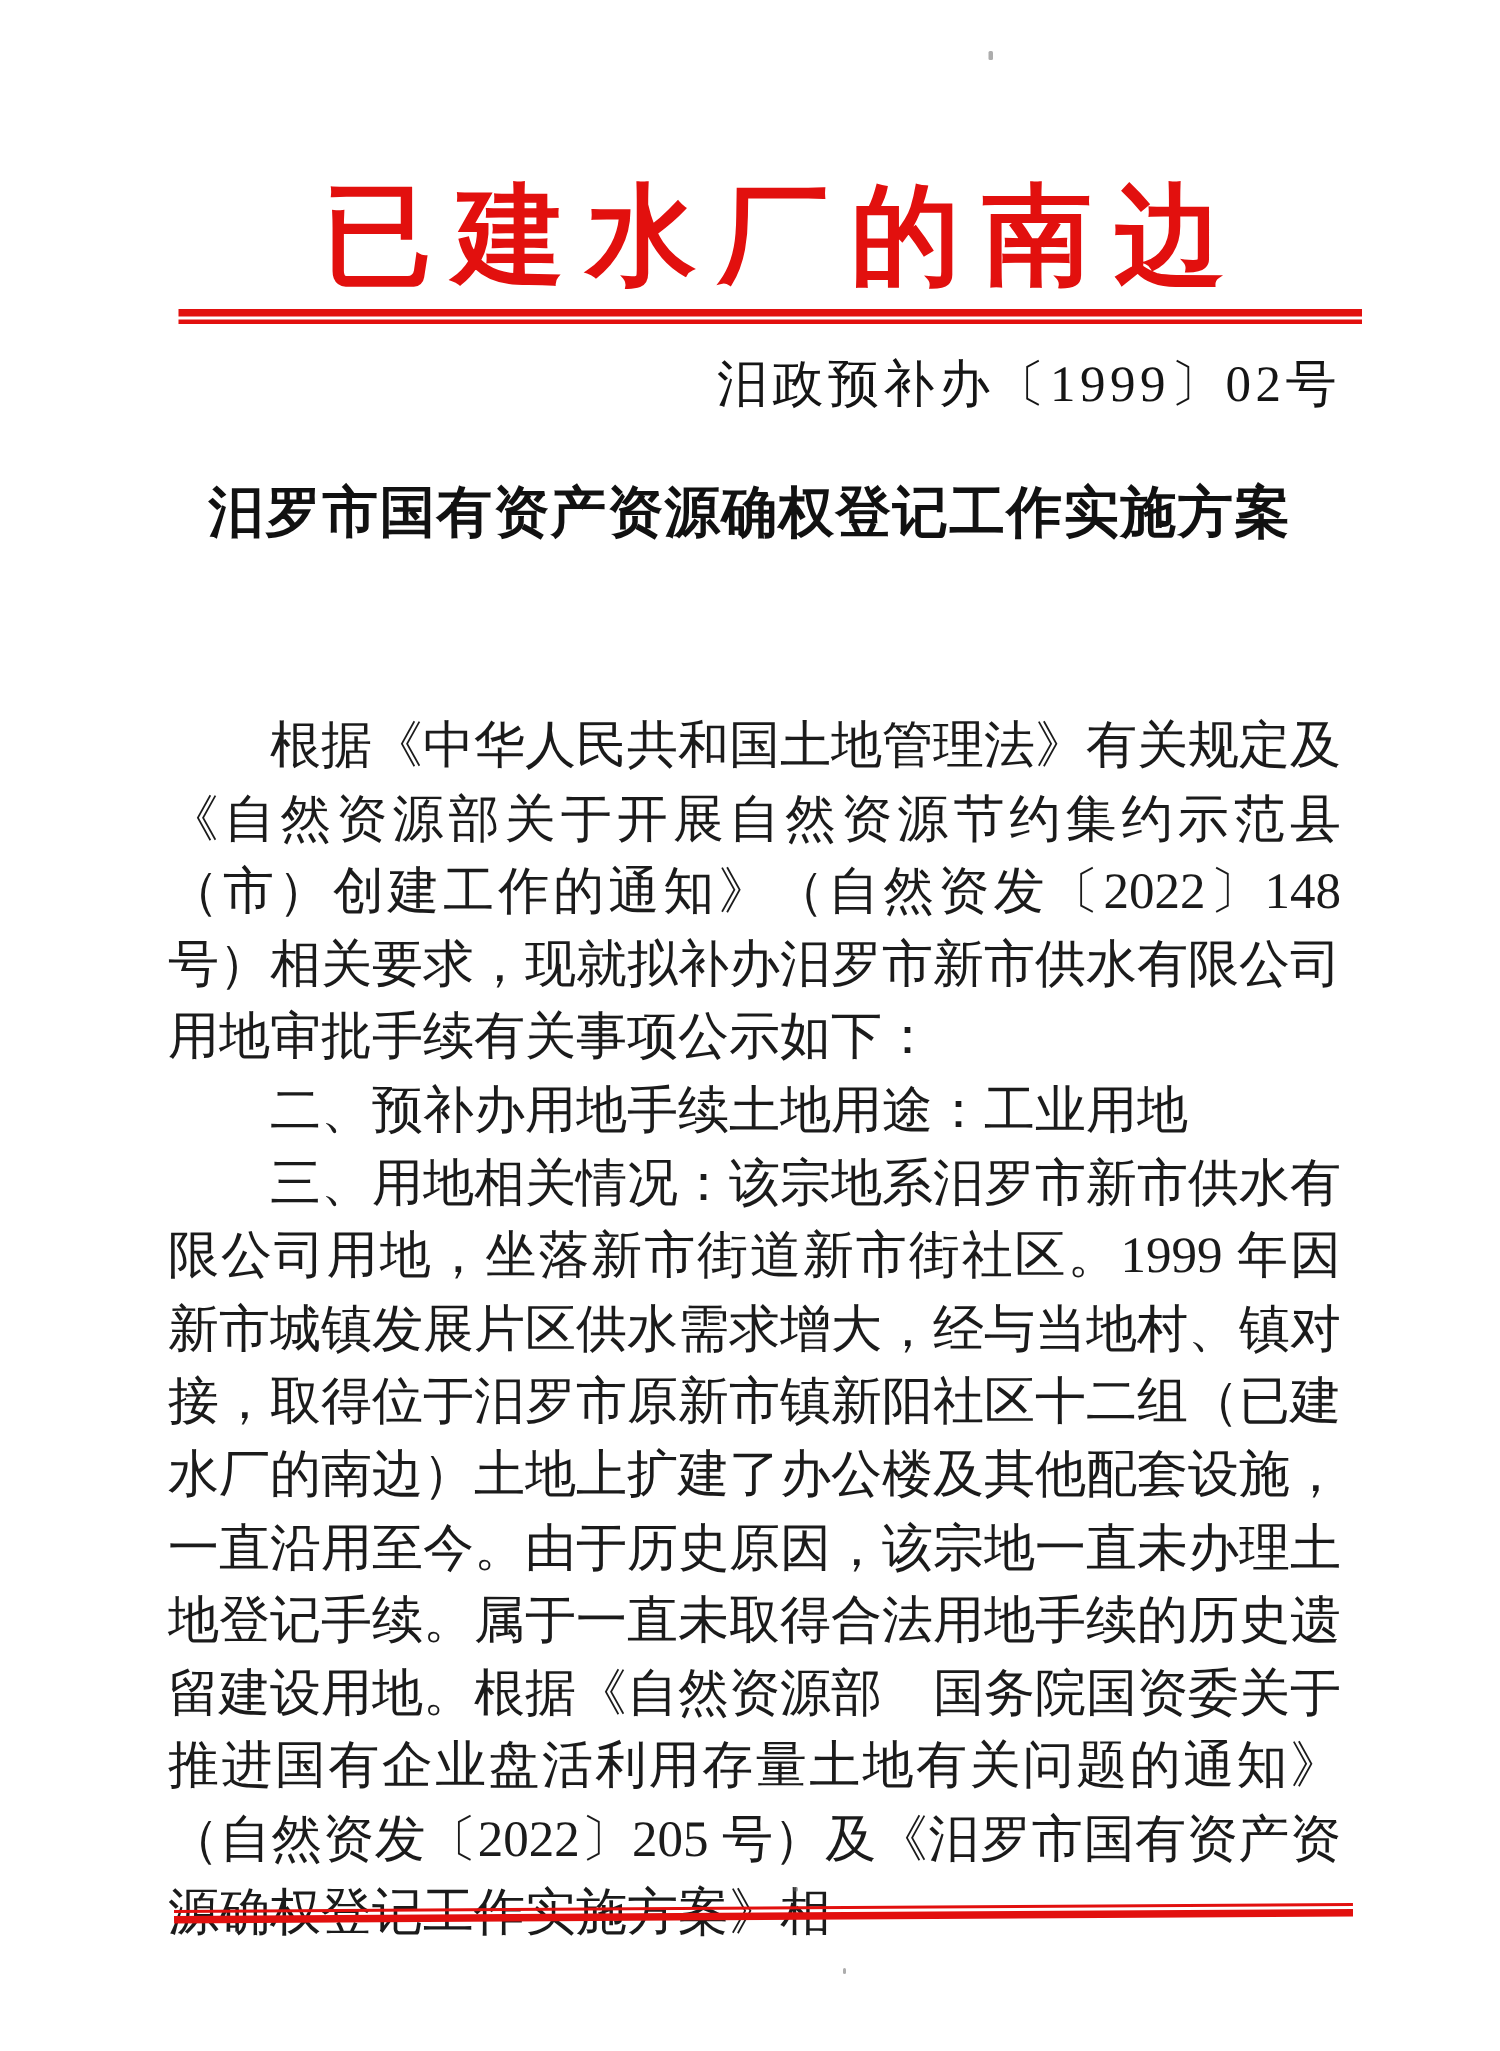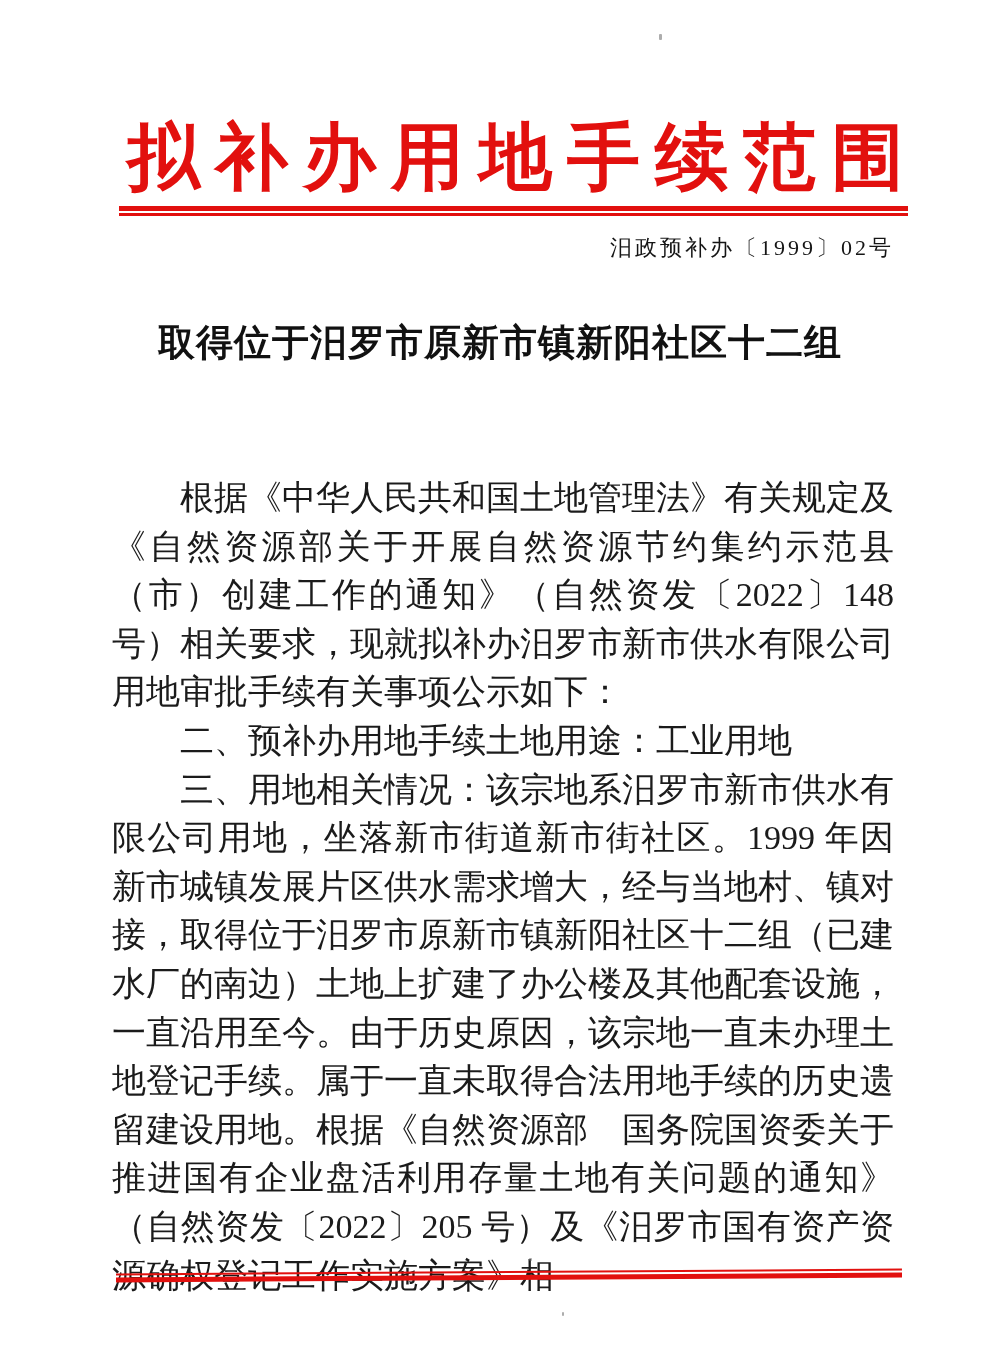--- a/index.html
+++ b/index.html
@@ -55,21 +55,21 @@
     transform: rotate(-0.35deg);
   }
 
   
   .doc-number {
     position: absolute;
     top: 233px;
     left: 112px;
     width: 782px;
     text-align: right;
-    font-size: 22px;
+    font-size: 34px;
     letter-spacing: 3px;
     color: #151515;
     white-space: nowrap;
   }
 
   
   .doc-title {
     position: absolute;
     top: 314px;
     left: 0;
@@ -109,28 +109,28 @@
   }
   .speck.s1 { top: 34px;  left: 659px; width: 3px; height: 6px; }
   .speck.s2 { top: 1258px; left: 529px; width: 3px; height: 3px; }
   .speck.s3 { top: 1312px; left: 562px; width: 2px; height: 4px; }
 </style>
 </head>
 <body>
 
 <div class="page">
 
-  <div class="letterhead">拟补办用地手续范围</div>
+  <div class="letterhead">已建水厂的南边</div>
 
   <div class="rule-top"></div>
 
   <div class="doc-number">汨政预补办〔1999〕02号</div>
 
   <div class="doc-title">
-    <div>取得位于汨罗市原新市镇新阳社区十二组</div>
+    <div>汨罗市国有资产资源确权登记工作实施方案</div>
   </div>
 
   <div class="body-text">
     <p>根据《中华人民共和国土地管理法》有关规定及《自然资源部关于开展自然资源节约集约示范县（市）创建工作的通知》（自然资发〔2022〕148 号）相关要求，现就拟补办汨罗市新市供水有限公司用地审批手续有关事项公示如下：</p>
     <p>二、预补办用地手续土地用途：工业用地</p>
     <p>三、用地相关情况：该宗地系汨罗市新市供水有限公司用地，坐落新市街道新市街社区。1999 年因新市城镇发展片区供水需求增大，经与当地村、镇对接，取得位于汨罗市原新市镇新阳社区十二组（已建水厂的南边）土地上扩建了办公楼及其他配套设施，一直沿用至今。由于历史原因，该宗地一直未办理土地登记手续。属于一直未取得合法用地手续的历史遗留建设用地。根据《自然资源部　国务院国资委关于推进国有企业盘活利用存量土地有关问题的通知》（自然资发〔2022〕205 号）及《汨罗市国有资产资源确权登记工作实施方案》相</p>
   </div>
 
   <div class="rule-bottom"></div>
 

